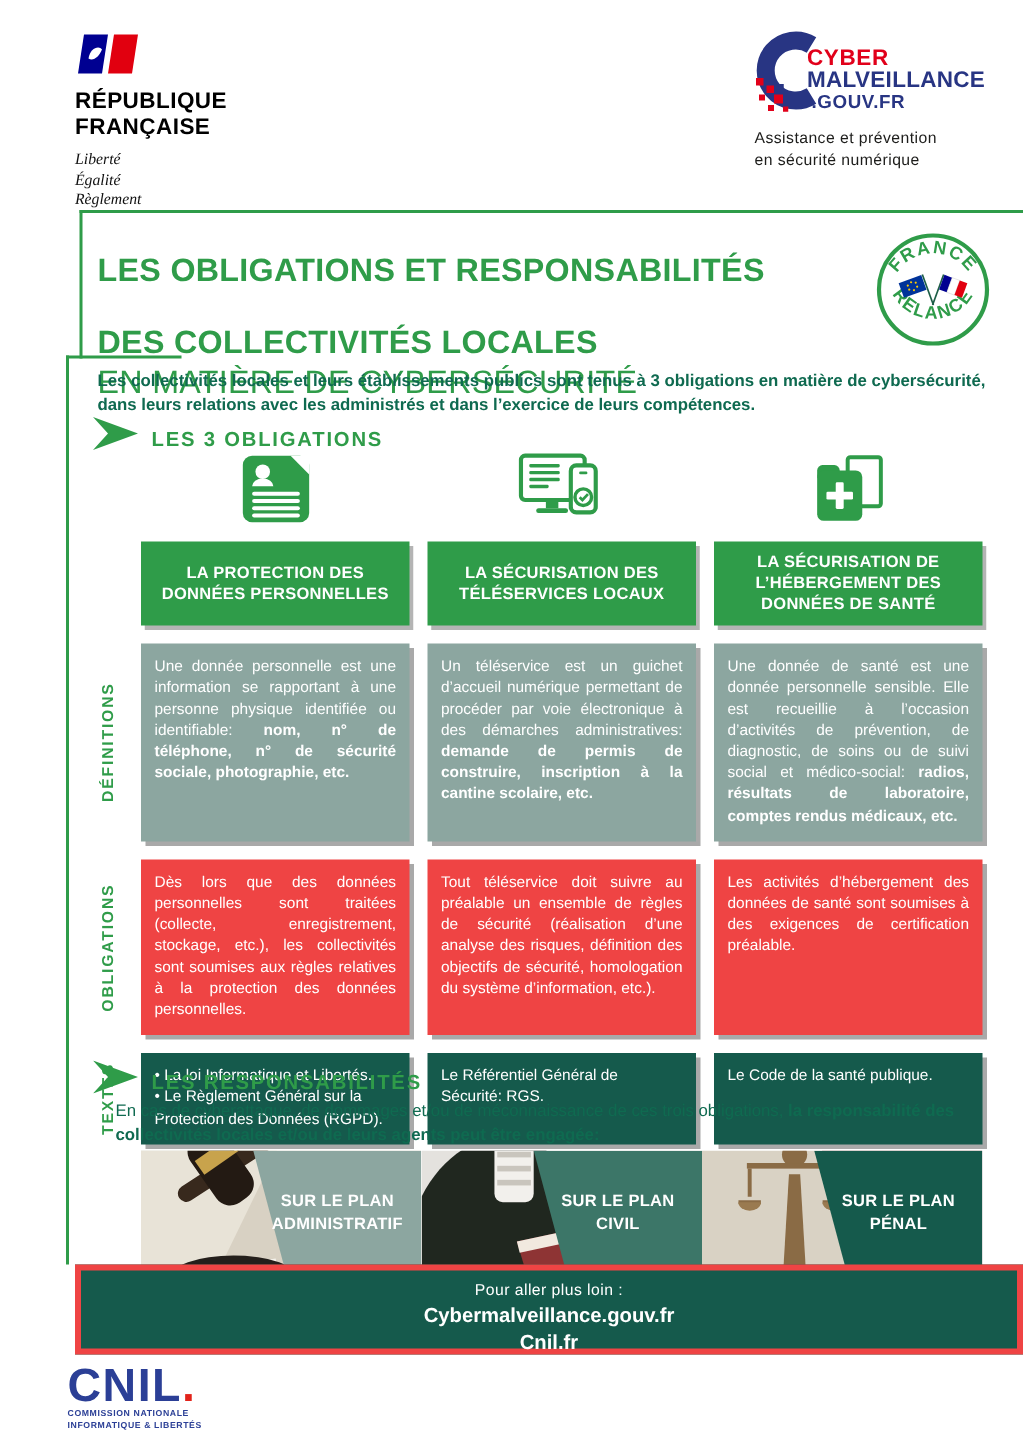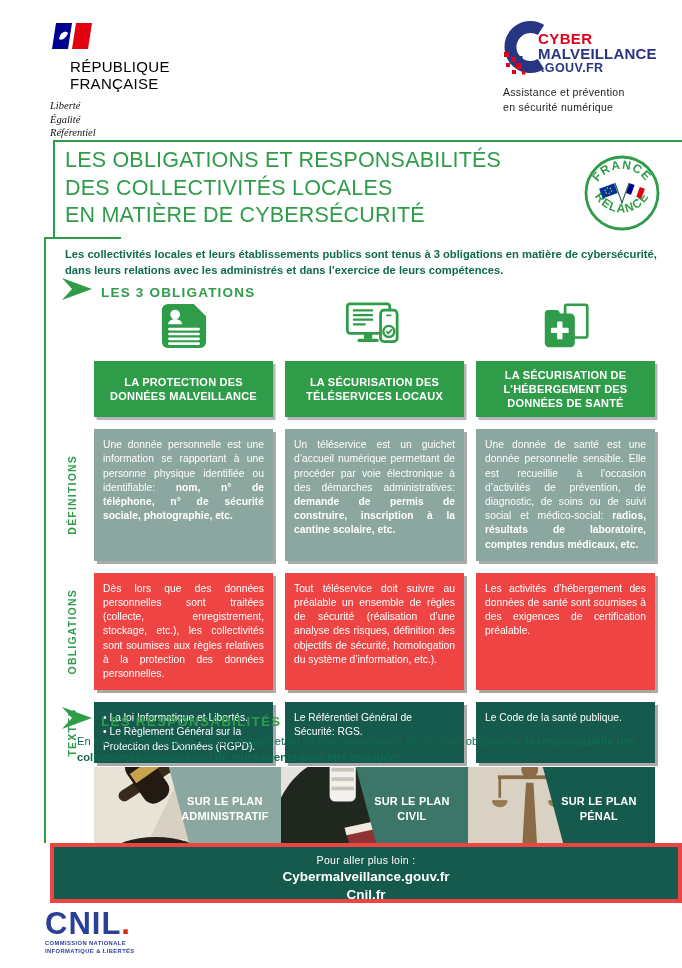--- a/index.html
+++ b/index.html
@@ -4,34 +4,34 @@
 <style>
   html,body{margin:0;padding:0;background:#fff;}
   .page{position:relative;width:682px;height:968px;background:#fff;overflow:hidden;
         font-family:"Liberation Sans",sans-serif;}
 
   
   .gl{position:absolute;background:#2F9C49;}
 
   
   .rf-block{position:absolute;left:50px;top:22px;}
-  .rf-name{font-weight:normal;color:#000;font-size:15px;line-height:16.5px;letter-spacing:.3px;margin-top:5px;margin-left:20px;}
+  .rf-name{font-weight:bold;color:#000;font-size:15px;line-height:16.5px;letter-spacing:.3px;margin-top:5px;}
   .rf-motto{font-family:"Liberation Serif",serif;font-style:italic;font-size:10.5px;line-height:13.5px;color:#111;margin-top:7px;}
 
   .cyber-block{position:absolute;left:503px;top:18px;width:172px;}
   .cyber-row{display:flex;}
   .cyber-text{margin-left:-9px;margin-top:13px;}
   .cyber-cyber{color:#E1001A;font-size:15px;font-weight:bold;letter-spacing:.4px;line-height:15px;}
   .cyber-malv{color:#283583;font-size:15px;font-weight:bold;letter-spacing:.2px;line-height:15px;text-align:center;}
   .cyber-gouv{color:#283583;font-size:12.5px;font-weight:bold;letter-spacing:.4px;line-height:14px;margin-left:3px;}
   .cyber-tag{font-size:10.5px;color:#1d1d1b;line-height:14.5px;margin-top:9px;letter-spacing:.3px;}
 
   
   .title-block{position:absolute;left:65px;top:147px;color:#2F9C49;font-size:21.5px;line-height:27.5px;letter-spacing:.2px;}
-  .title-bold{font-weight:normal;}
+  .title-bold{font-weight:bold;margin-top:20px;}
   .badge{position:absolute;left:582px;top:152px;}
 
   .intro{position:absolute;left:65px;top:246px;width:600px;font-size:11.2px;font-weight:bold;color:#0F6A50;line-height:16px;}
 
   .sec-head{position:absolute;display:flex;align-items:flex-end;gap:9px;}
   .sec-title{color:#2F9C49;font-weight:bold;font-size:13.5px;letter-spacing:1.2px;}
 
   
   .grid{position:absolute;left:62px;top:301px;width:593px;display:grid;
         grid-template-columns:20px 1fr 1fr 1fr;column-gap:12px;row-gap:12px;}
@@ -84,21 +84,21 @@
       <polygon points="26,1 42,1 38,27 22,27" fill="#E1000F"></polygon>
       <path d="M9 17 C10 10 16 8 18 11 C16 16 12 19 9 17 Z" fill="#fff"></path>
     </svg>
     <div class="rf-name">
       <div>RÉPUBLIQUE</div>
       <div>FRANÇAISE</div>
     </div>
     <div class="rf-motto">
       <div>Liberté</div>
       <div>Égalité</div>
-      <div>Référentiel</div>
+      <div>Règlement</div>
     </div>
   </div>
 
   <div class="cyber-block">
     <div class="cyber-row">
       <svg width="44" height="58" viewBox="0 0 44 58">
         <path d="M38 12 A20 20 0 1 0 38 46" fill="none" stroke="#283583" stroke-width="12"></path>
         <g fill="#E1001A">
           <rect x="1" y="34" width="5" height="5"></rect>
             <rect x="8" y="39" width="5" height="5"></rect>
@@ -211,21 +211,21 @@
       <svg width="50" height="46" viewBox="0 0 56 52">
         <rect x="27" y="2" width="25" height="37" rx="2" fill="#fff" stroke="#2F9C49" stroke-width="3"></rect>
         <rect x="4" y="8" width="17" height="12" rx="4" fill="#2F9C49"></rect>
         <rect x="4" y="12" width="34" height="38" rx="5" fill="#2F9C49"></rect>
         <rect x="18" y="21" width="6" height="20" rx="1" fill="#fff"></rect>
         <rect x="11" y="28" width="20" height="6" rx="1" fill="#fff"></rect>
       </svg>
     </div>
 
     <div></div>
-    <div class="colhead">LA PROTECTION DES DONNÉES MALVEILLANCE</div>
+    <div class="colhead">LA PROTECTION DES DONNÉES PERSONNELLES</div>
     <div class="colhead">LA SÉCURISATION DES TÉLÉSERVICES LOCAUX</div>
     <div class="colhead">LA SÉCURISATION DE L’HÉBERGEMENT DES DONNÉES DE SANTÉ</div>
 
     <div class="rowlabel">DÉFINITIONS</div>
     <div class="cellbox def"><span>Une donnée personnelle est une information se rapportant à une personne physique identifiée ou identifiable: </span><span style="font-weight: bold;">nom, n° de téléphone, n° de sécurité sociale, photographie, etc.</span></div>
     <div class="cellbox def"><span>Un téléservice est un guichet d’accueil numérique permettant de procéder par voie électronique à des démarches administratives: </span><span style="font-weight: bold;">demande de permis de construire, inscription à la cantine scolaire, etc.</span></div>
     <div class="cellbox def"><span>Une donnée de santé est une donnée personnelle sensible. Elle est recueillie à l’occasion d’activités de prévention, de diagnostic, de soins ou de suivi social et médico-social: </span><span style="font-weight: bold;">radios, résultats de laboratoire, comptes rendus médicaux, etc.</span></div>
 
     <div class="rowlabel">OBLIGATIONS</div>
     <div class="cellbox obl">Dès lors que des données personnelles sont traitées (collecte, enregistrement, stockage, etc.), les collectivités sont soumises aux règles relatives à la protection des données personnelles.</div>

